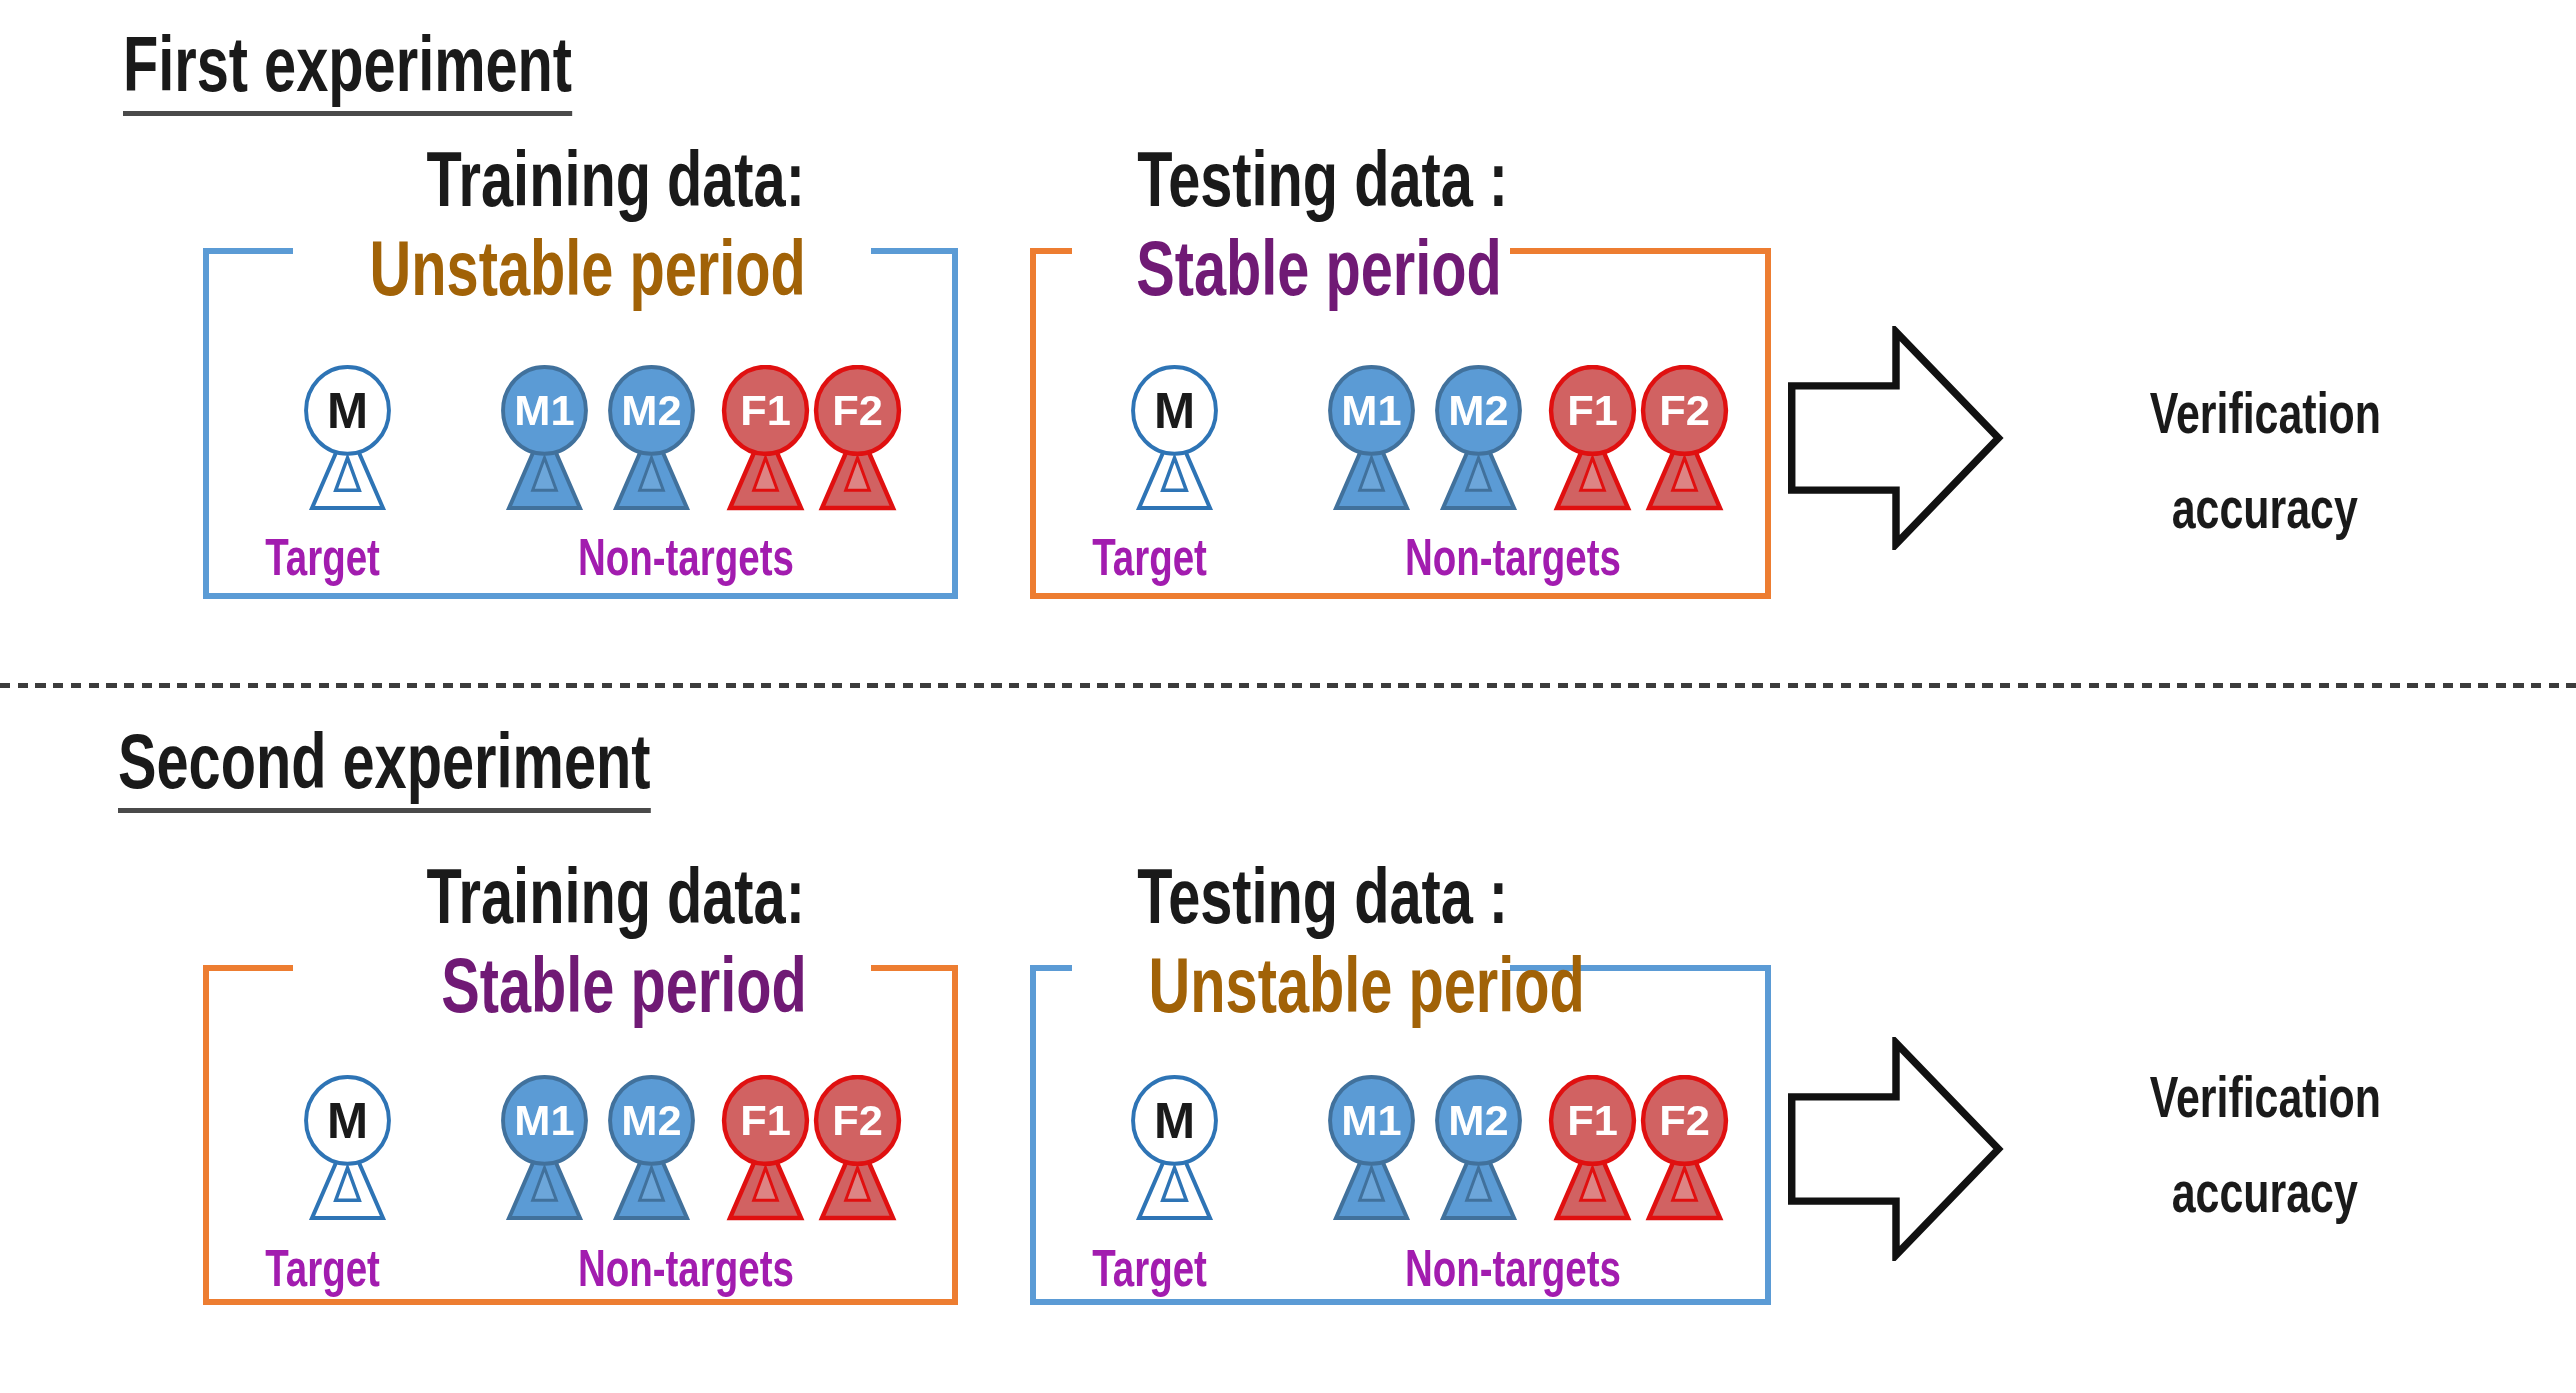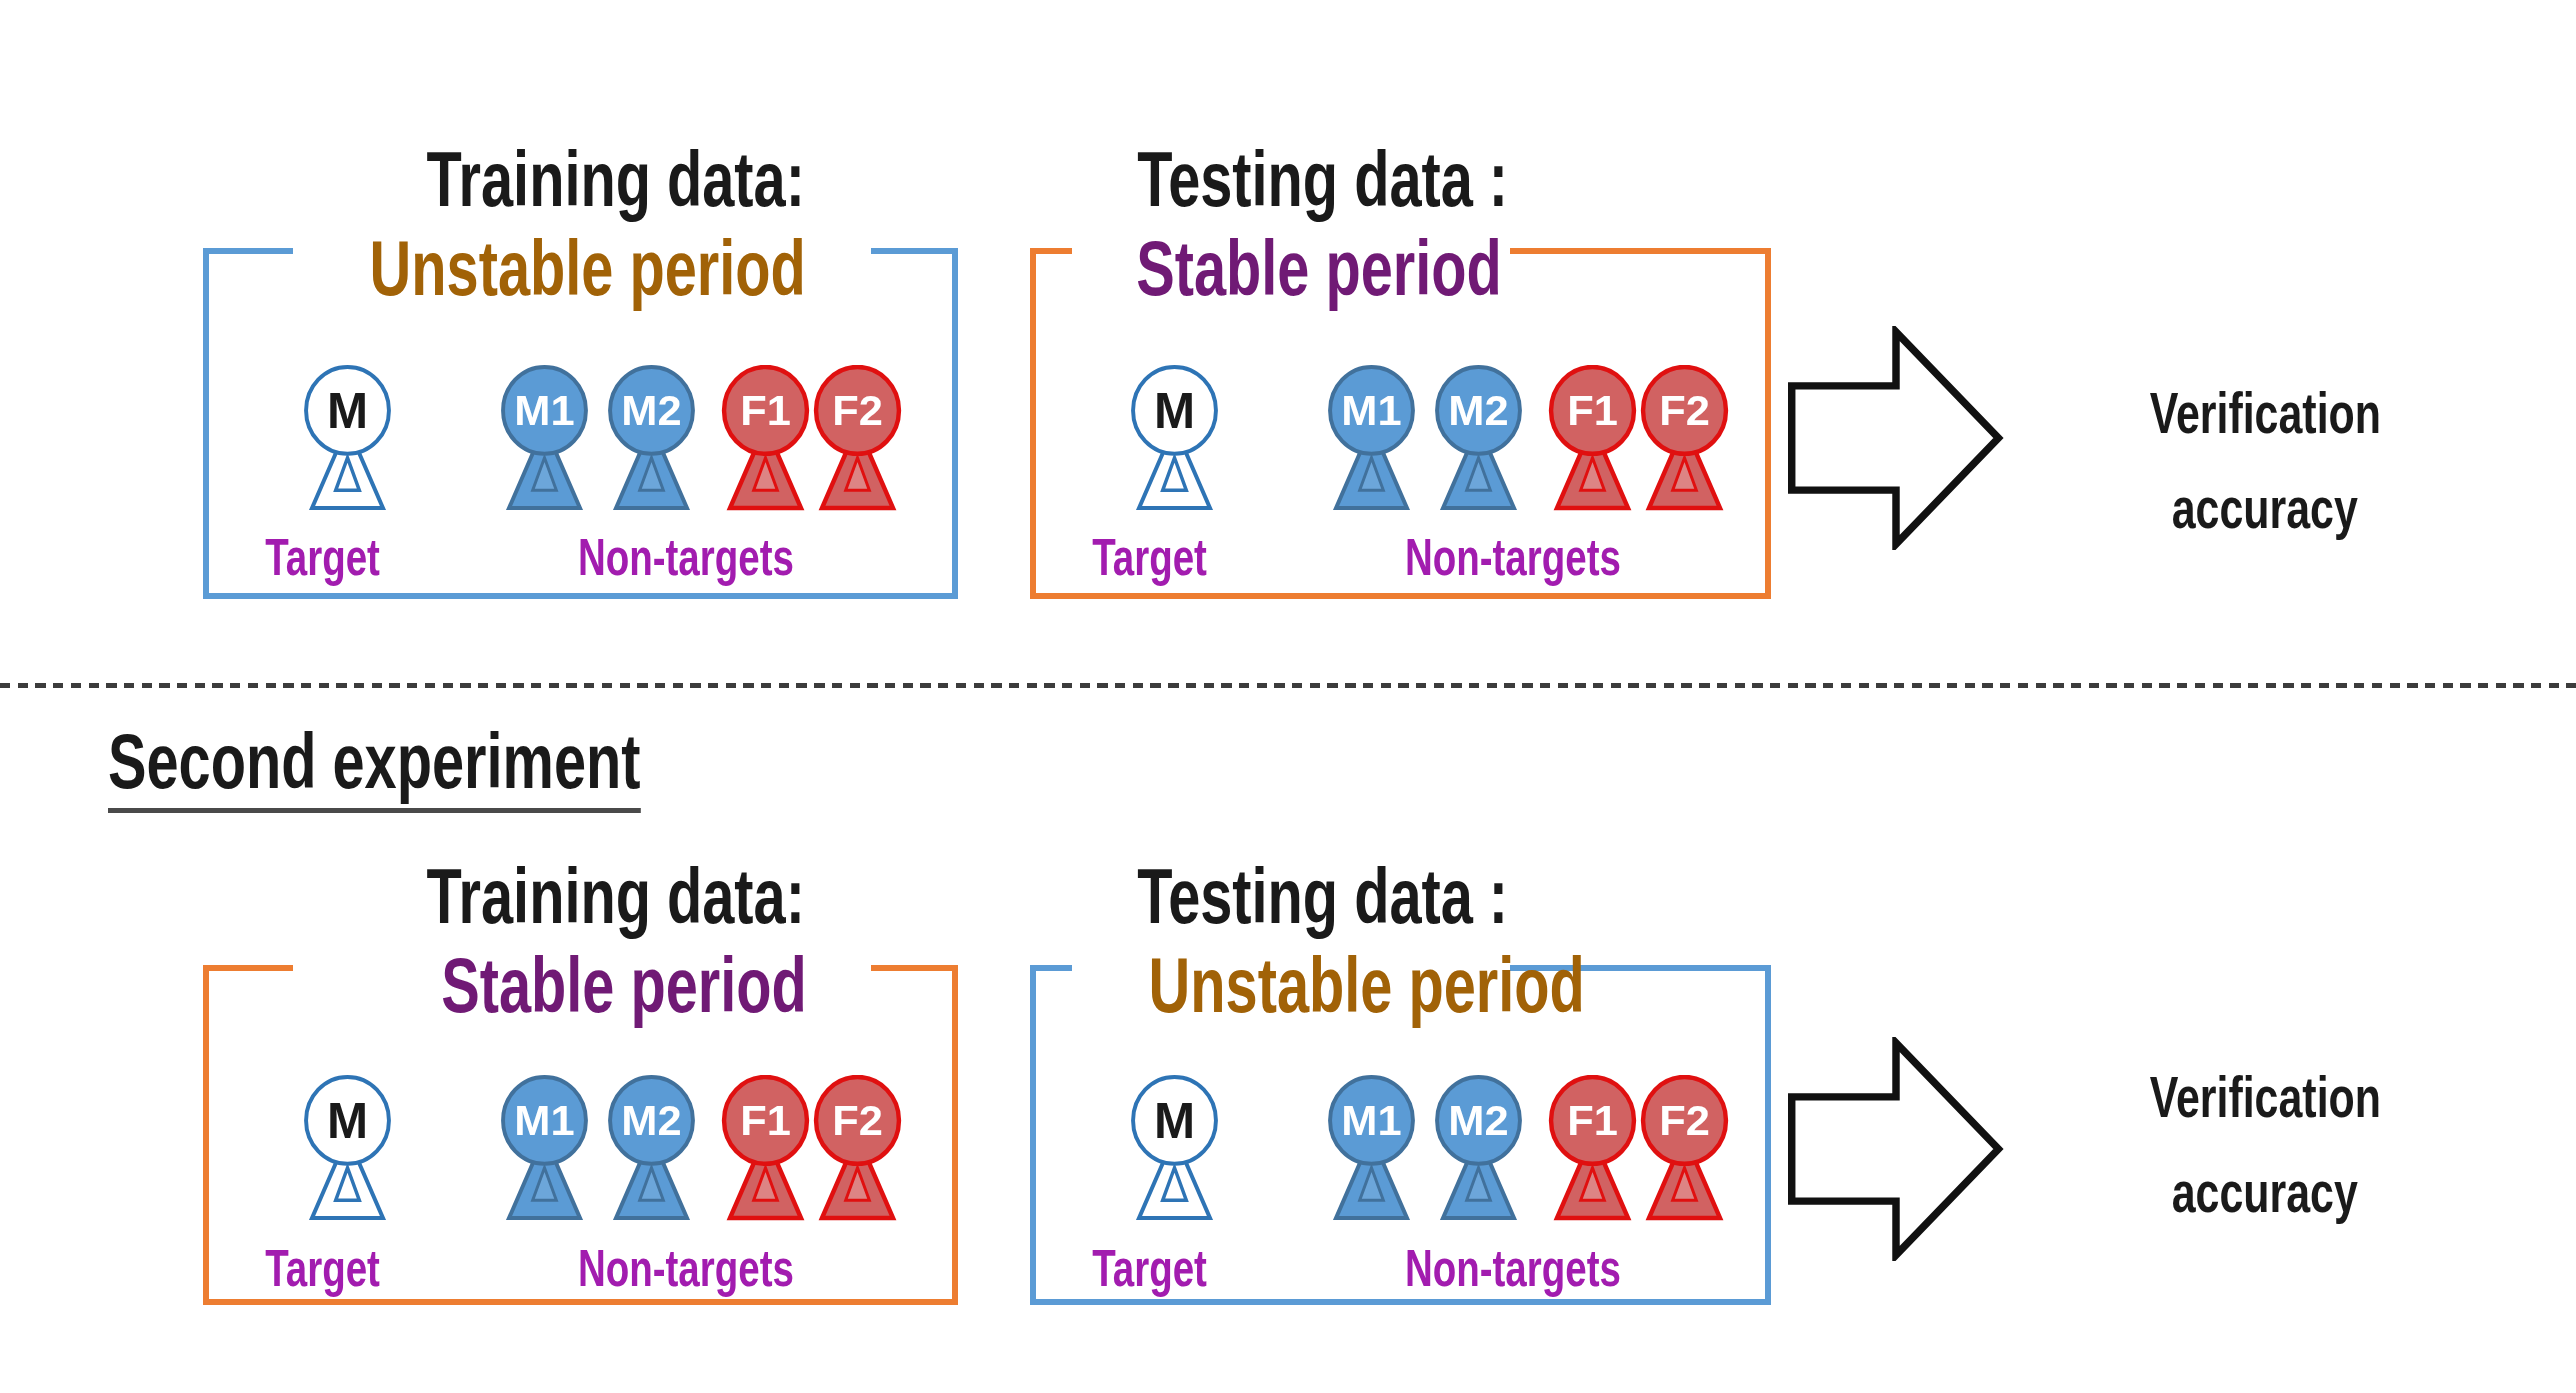--- a/index.html
+++ b/index.html
@@ -56,20 +56,21 @@
   .result{position:absolute;width:522px;text-align:center;font-size:58px;line-height:95px;color:#1a1a1a;}
 
   .divider{position:absolute;left:0;width:2576px;height:4.7px;
     background:repeating-linear-gradient(90deg,#3c3c3c 0 10.3px,transparent 10.3px 17.7px);}
 </style>
 </head>
 <body>
 
 <div id="canvas">
 
+  <div class="heading" style="left:123px;top:22.4px;"><span class="cxl">First experiment</span></div>
 
   <div class="expbox blue" style="left:203px;top:248px;width:755px;height:351px;">
     <svg class="pawn v-target" style="left:89px;top:111px;" viewBox="0 0 100 152">
       <polygon class="p-body" points="50,62 14,145 86,145"></polygon>
         <polygon class="p-inner" points="50,94 38,127 62,127"></polygon>
         <ellipse class="p-head" cx="50" cy="46" rx="42" ry="44"></ellipse>
       <text class="p-label" x="50" y="64" text-anchor="middle">M</text>
     </svg>
     <svg class="pawn v-male" style="left:286px;top:111px;" viewBox="0 0 100 152">
       <polygon class="p-body" points="50,62 14,145 86,145"></polygon>
@@ -145,21 +146,21 @@
   <svg class="arrow" style="left:1788px;top:326px;" viewBox="0 0 232 240">
     <polygon points="4,64 116,64 116,6 226,120 116,234 116,176 4,176"></polygon>
   </svg>
   <div class="result" style="left:2004px;top:365px;">
     <span class="cx">Verification</span><br>
     <span class="cx">accuracy</span>
   </div>
 
   <div class="divider" style="top:683px;"></div>
 
-  <div class="heading" style="left:108px;top:719px;text-align:center;"><span class="cxl">Second experiment</span></div>
+  <div class="heading" style="left:118px;top:719px;text-align:center;"><span class="cxl">Second experiment</span></div>
 
   <div class="expbox orange" style="left:203px;top:965px;width:755px;height:340px;">
     <svg class="pawn v-target" style="left:89px;top:104px;" viewBox="0 0 100 152">
       <polygon class="p-body" points="50,62 14,145 86,145"></polygon>
         <polygon class="p-inner" points="50,94 38,127 62,127"></polygon>
         <ellipse class="p-head" cx="50" cy="46" rx="42" ry="44"></ellipse>
       <text class="p-label" x="50" y="64" text-anchor="middle">M</text>
     </svg>
     <svg class="pawn v-male" style="left:286px;top:104px;" viewBox="0 0 100 152">
       <polygon class="p-body" points="50,62 14,145 86,145"></polygon>

